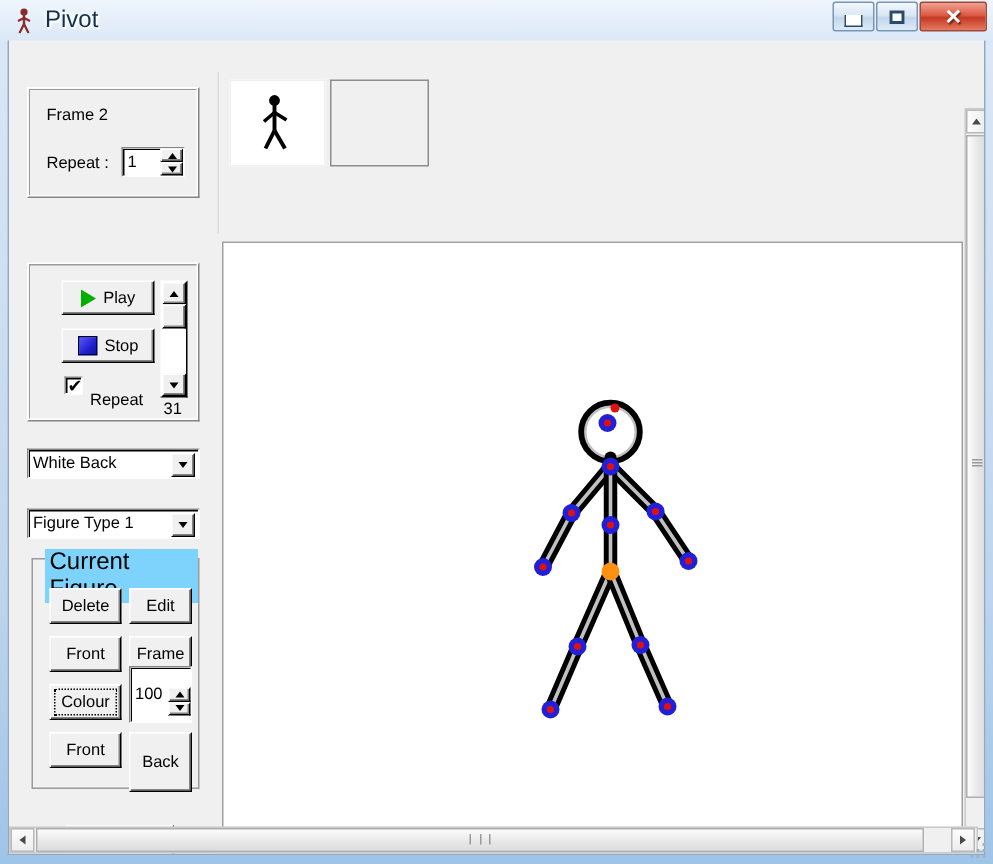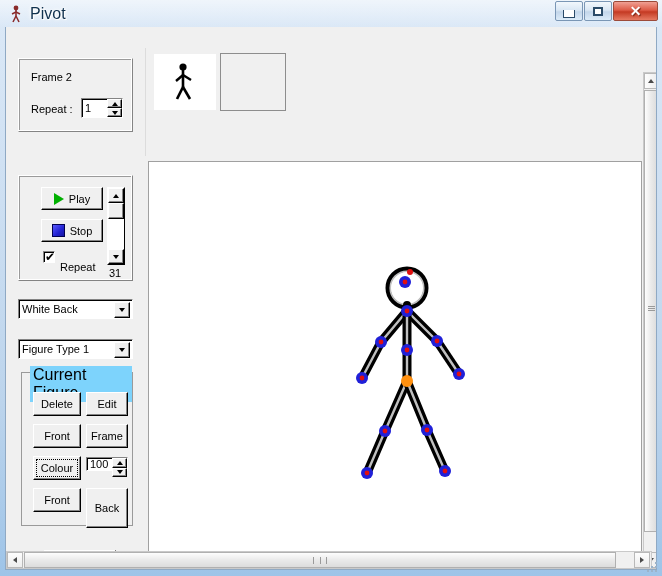--- a/index.html
+++ b/index.html
@@ -363,21 +363,21 @@
 
         <div class="btn" style="left:11px;top:19px;width:48px;height:24px;">Delete</div>
         <div class="btn" style="left:64px;top:19px;width:42px;height:24px;">Edit</div>
 
         <div class="btn" style="left:11px;top:51px;width:48px;height:24px;">Front</div>
         <div class="btn" style="left:64px;top:51px;width:42px;height:24px;">Frame</div>
 
         <div class="btn focus-dotted" style="left:11px;top:83px;width:48px;height:24px;">
           <span>Colour</span>
         </div>
-        <div class="field" style="left:64px;top:84px;width:42px;height:14px;">100</div>
+        <div class="field" style="left:64px;top:71px;width:42px;height:38px;">100</div>
         <div class="spin" style="left:90px;top:85px;height:19px;">
           <div class="spin-b">
               <div class="ar-up"></div>
             </div>
           <div class="spin-b">
               <div class="ar-dn"></div>
             </div>
         </div>
 
         <div class="btn" style="left:11px;top:115px;width:48px;height:24px;">Front</div>

